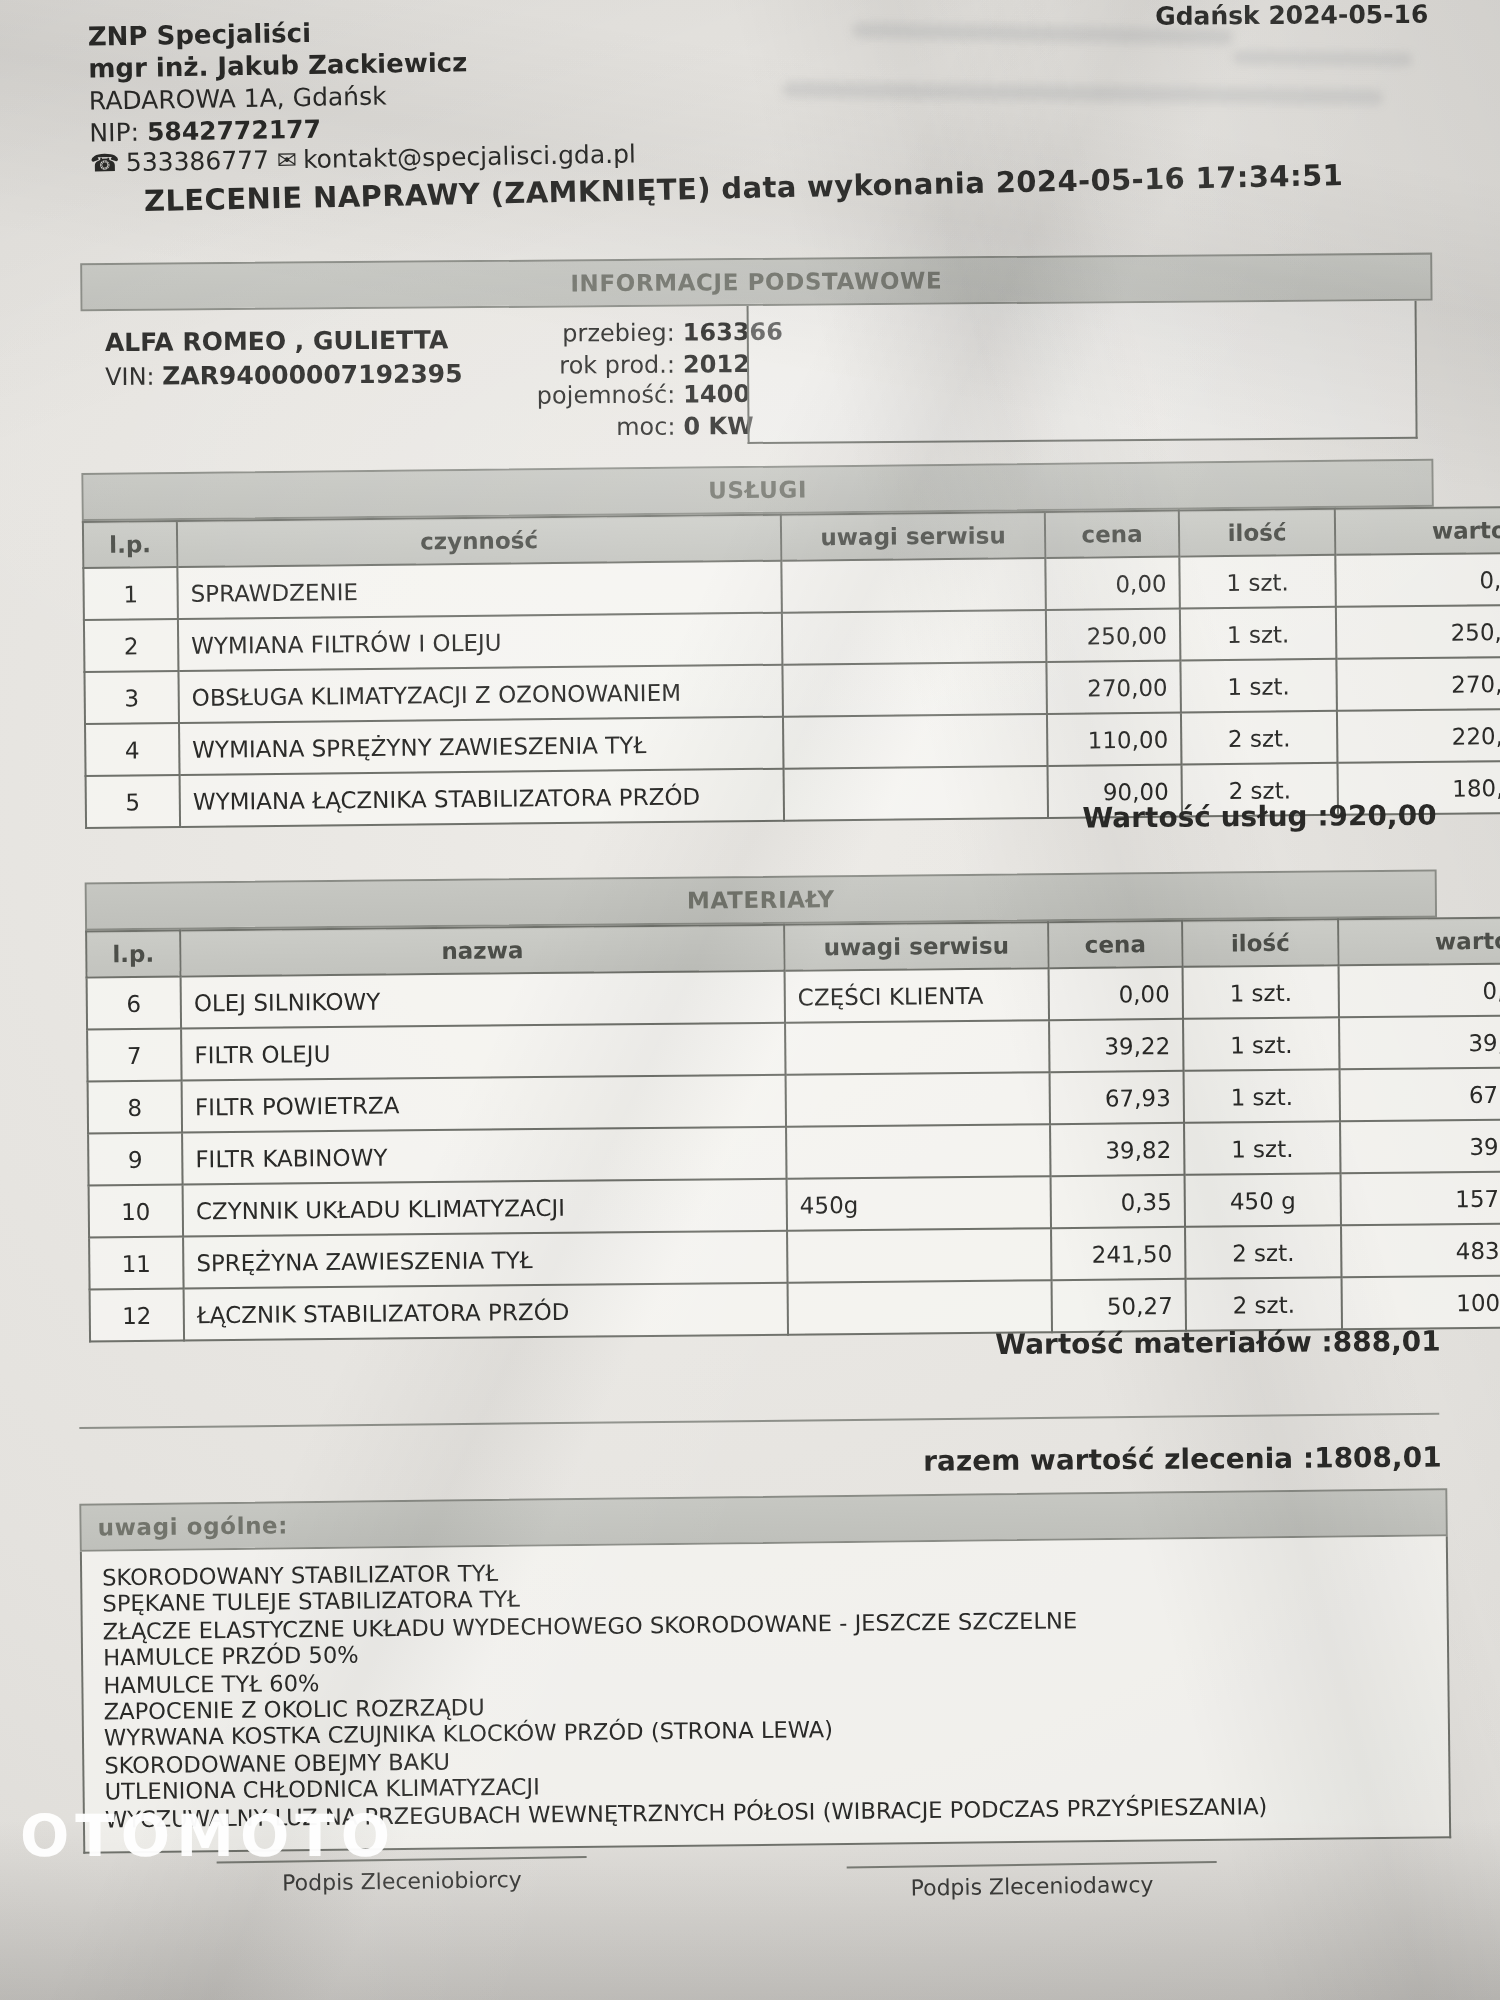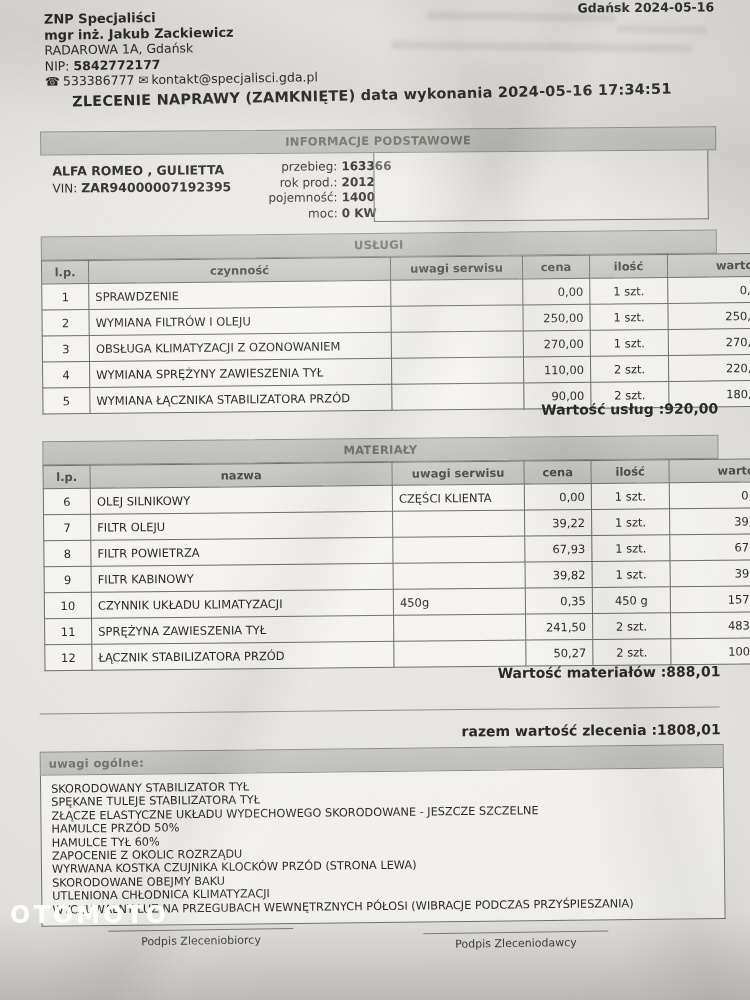--- a/index.html
+++ b/index.html
@@ -78,21 +78,21 @@
     padding:7px 10px 9px 10px;font-size:11.3px;line-height:13.4px;}
 
   
   .sig{position:absolute;text-align:center;font-size:11px;color:#3a3a38;}
   .sig .line{border-top:1px solid #777973;margin-bottom:4px;}
   .sig-left{left:105px;top:928px;width:185px;transform:rotate(-0.4deg);}
   .sig-right{left:420px;top:933px;width:185px;transform:rotate(-0.4deg);}
 
   
   .watermark{position:absolute;left:10px;top:901px;z-index:6;
-    color:#ffffff;font-weight:bold;font-size:24px;letter-spacing:3px;
+    color:#ffffff;font-weight:bold;font-size:29px;letter-spacing:3px;
     font-family:"DejaVu Sans","Liberation Sans",sans-serif;opacity:0.97;}
 </style>
 </head>
 <body>
 
 <div class="paper">
 
   <div class="bleed" style="left:430px;top:14px;width:190px;height:8px;transform:rotate(1.5deg);"></div>
   <div class="bleed" style="left:395px;top:44px;width:300px;height:8px;transform:rotate(1.2deg);"></div>
   <div class="bleed" style="left:620px;top:28px;width:90px;height:7px;transform:rotate(1.2deg);"></div>

